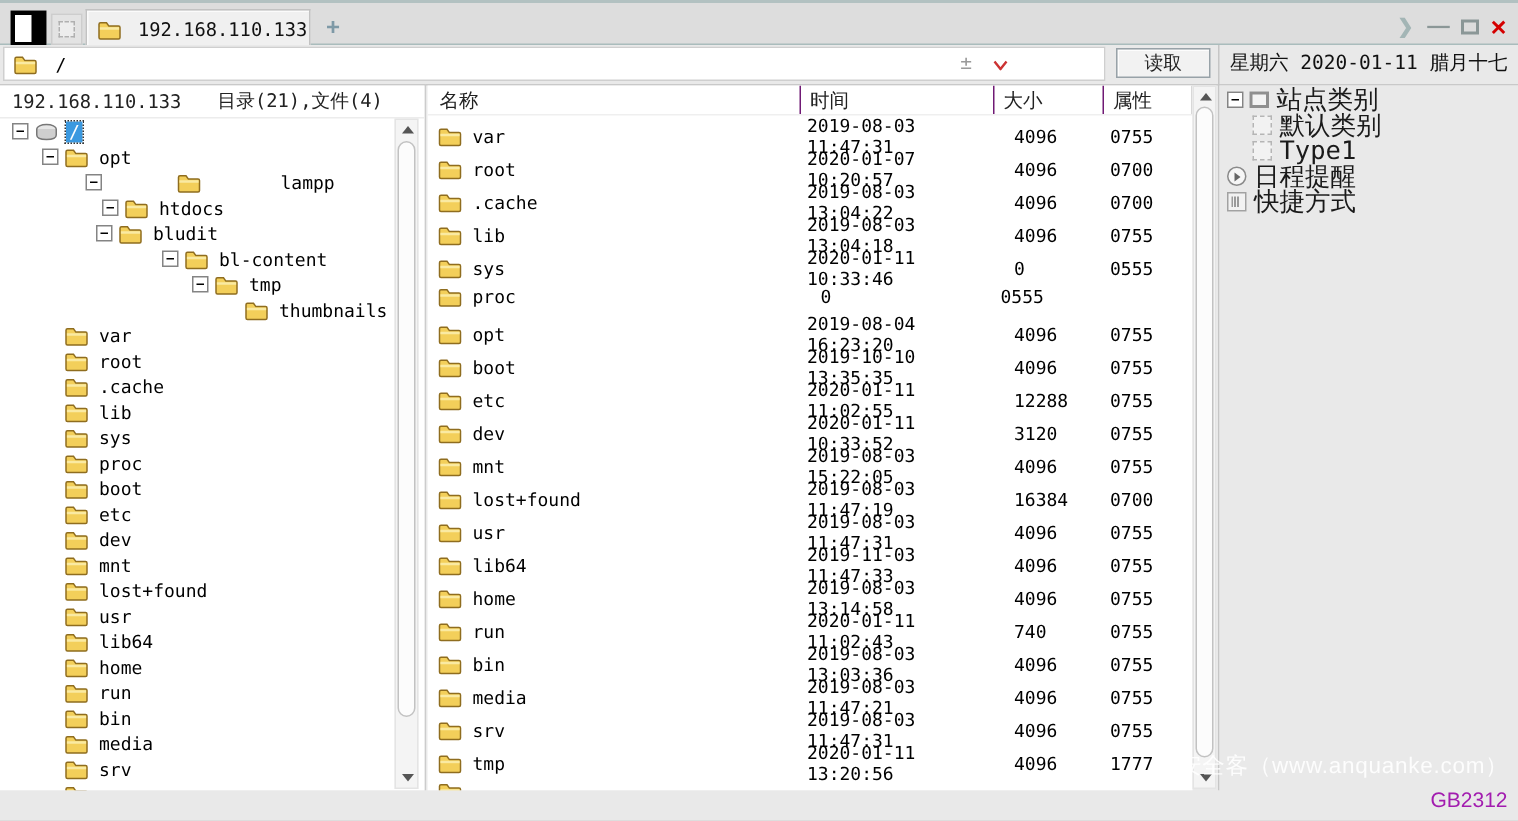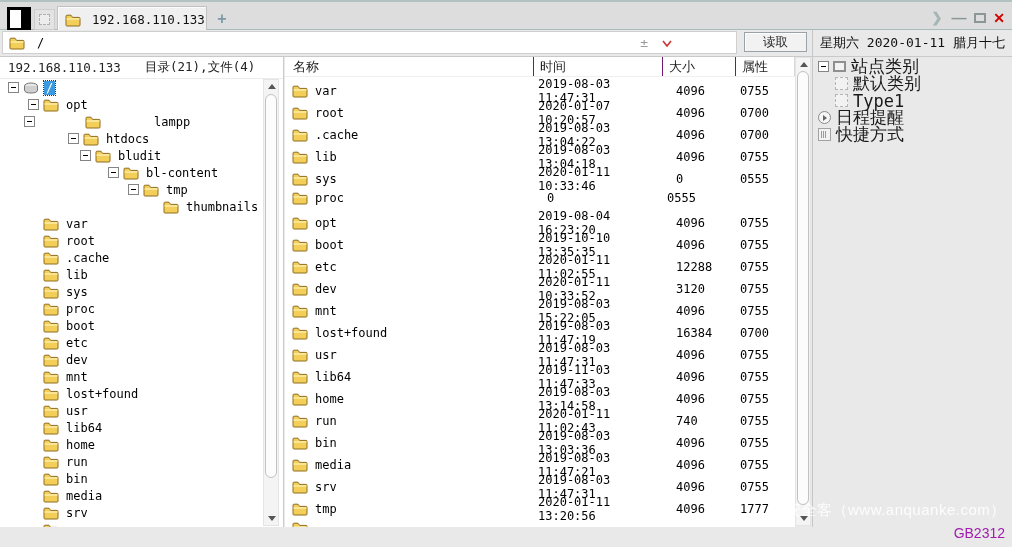--- a/index.html
+++ b/index.html
@@ -166,37 +166,37 @@
           <div class="tlabel sel">/</div>
         </div>
         <div class="trow" style="padding-left: 28px;">
           <div class="expander"></div>
           <svg viewBox="0 0 16 14" class="ticon">
             <path d="M1 3.2 Q1 2.2 2 2.2 H6 L7.6 4.4 H14 Q15 4.4 15 5.4 V12 Q15 13 14 13 H2 Q1 13 1 12 Z" fill="#f3cf5a" stroke="#8f6d1f"></path>
             <path d="M1.6 6 H14.4" stroke="#faeaa2" stroke-width="1.6" fill="none"></path>
           </svg>
           <div class="tlabel">opt</div>
         </div>
-        <div class="trow" style="padding-left: 24px; gap: 46px;">
+        <div class="trow" style="padding-left: 57px; gap: 46px;">
           <div class="expander"></div>
           <svg viewBox="0 0 16 14" class="ticon">
             <path d="M1 3.2 Q1 2.2 2 2.2 H6 L7.6 4.4 H14 Q15 4.4 15 5.4 V12 Q15 13 14 13 H2 Q1 13 1 12 Z" fill="#f3cf5a" stroke="#8f6d1f"></path>
             <path d="M1.6 6 H14.4" stroke="#faeaa2" stroke-width="1.6" fill="none"></path>
           </svg>
           <div class="tlabel">lampp</div>
         </div>
         <div class="trow" style="padding-left: 68px;">
           <div class="expander"></div>
           <svg viewBox="0 0 16 14" class="ticon">
             <path d="M1 3.2 Q1 2.2 2 2.2 H6 L7.6 4.4 H14 Q15 4.4 15 5.4 V12 Q15 13 14 13 H2 Q1 13 1 12 Z" fill="#f3cf5a" stroke="#8f6d1f"></path>
             <path d="M1.6 6 H14.4" stroke="#faeaa2" stroke-width="1.6" fill="none"></path>
           </svg>
           <div class="tlabel">htdocs</div>
         </div>
-        <div class="trow" style="padding-left: 80px;">
+        <div class="trow" style="padding-left: 64px;">
           <div class="expander"></div>
           <svg viewBox="0 0 16 14" class="ticon">
             <path d="M1 3.2 Q1 2.2 2 2.2 H6 L7.6 4.4 H14 Q15 4.4 15 5.4 V12 Q15 13 14 13 H2 Q1 13 1 12 Z" fill="#f3cf5a" stroke="#8f6d1f"></path>
             <path d="M1.6 6 H14.4" stroke="#faeaa2" stroke-width="1.6" fill="none"></path>
           </svg>
           <div class="tlabel">bludit</div>
         </div>
         <div class="trow" style="padding-left: 108px;">
           <div class="expander"></div>
           <svg viewBox="0 0 16 14" class="ticon">

